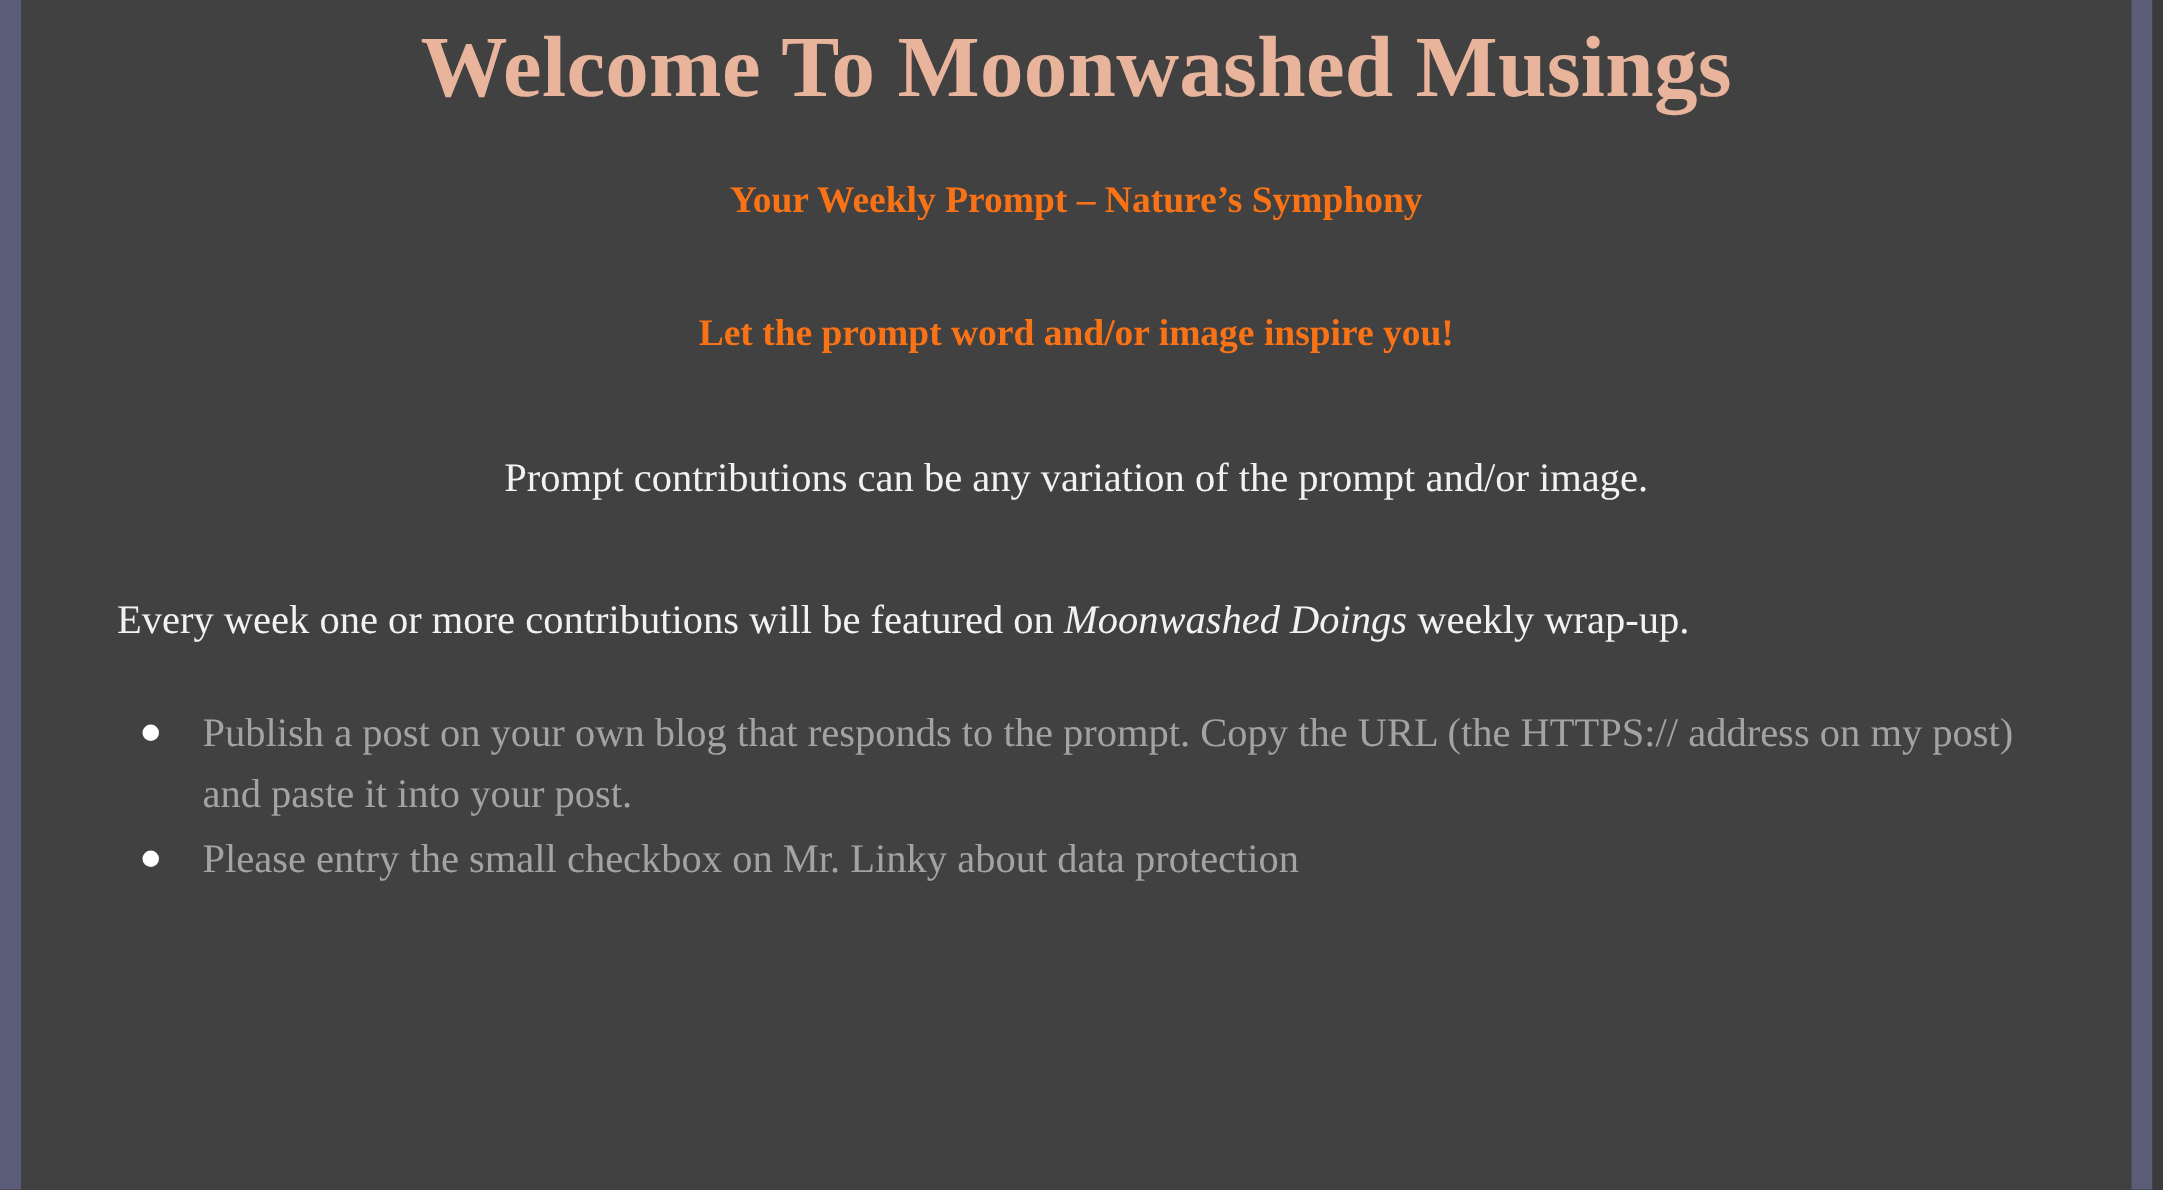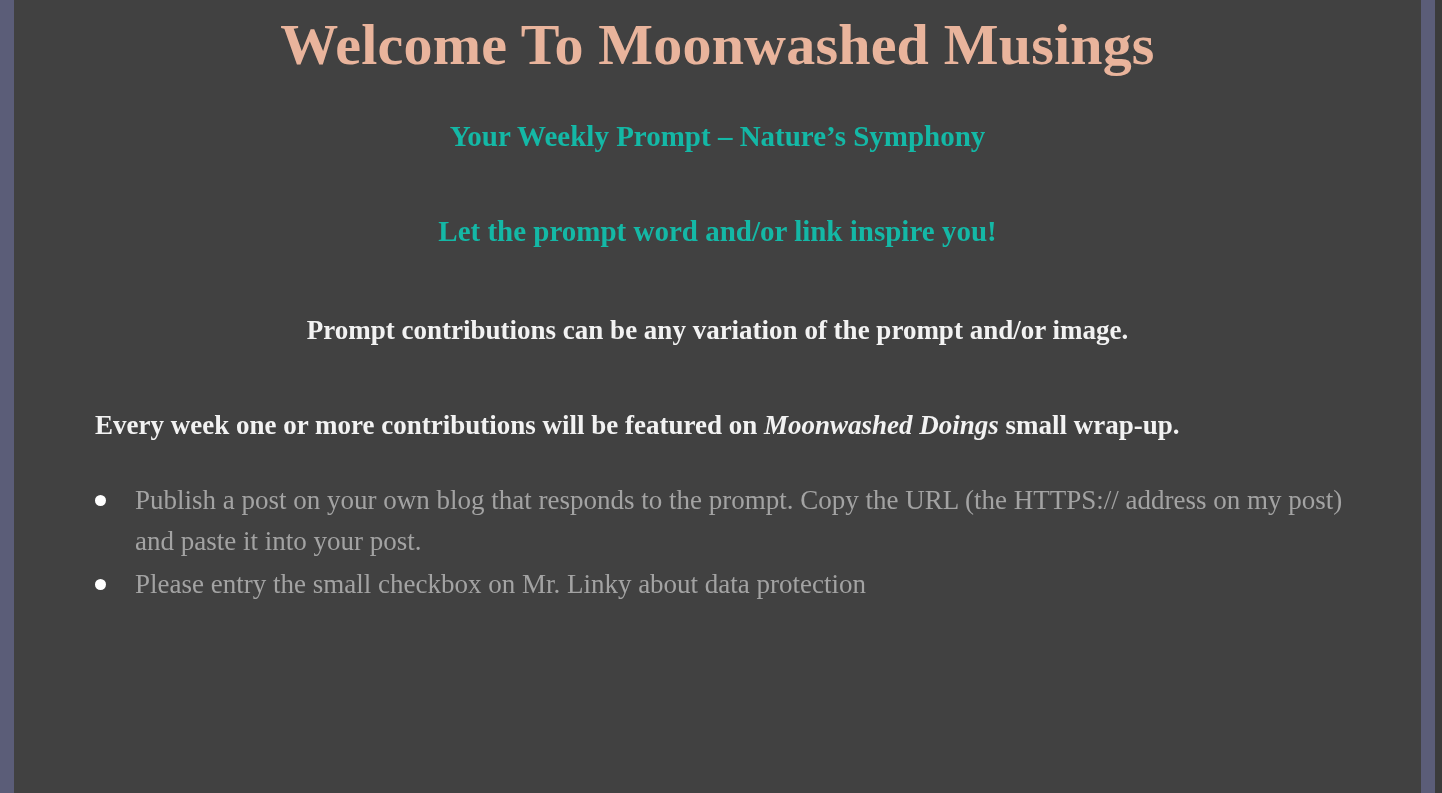--- a/index.html
+++ b/index.html
@@ -58,36 +58,36 @@
     text-align: center;
     color: #e9b49c;
     font-size: 58px;
     font-weight: 700;
     line-height: 1.22;
     letter-spacing: 0.2px;
   }
 
   .lede {
     text-align: center;
-    color: #14b8a6;
-    font-size: 29px;
+    color: #f97316;
+    font-size: 25px;
     font-weight: 700;
     line-height: 1.5;
     margin: 0;
     font-family: Liberation Serif, serif;
   }
   .lede.first { margin-top: 34px; }
   .lede.second { margin-top: 52px; }
 
   .para {
     color: #f2f2f2;
     font-size: 27px;
-    font-weight: 700;
+    font-weight: 400;
     line-height: 1.52;
-    margin: 17px;
+    margin: 0;
   }
   .para.centered {
     text-align: center;
     margin-top: 56px;
   }
   .para.body {
     text-align: left;
     margin-top: 54px;
     padding: 0 0 0 0;
   }
@@ -127,25 +127,25 @@
   <div class="edge-rule left"></div>
   <div class="edge-rule right"></div>
   <div class="outer-right-gutter"></div>
 
   <div class="content">
 
     <h1 class="site-title">Welcome To Moonwashed Musings</h1>
 
     <p class="lede first">Your Weekly Prompt – Nature’s Symphony</p>
 
-    <p class="lede second">Let the prompt word and/or link inspire you!</p>
+    <p class="lede second">Let the prompt word and/or image inspire you!</p>
 
     <p class="para centered">Prompt contributions can be any variation of the prompt and/or image.</p>
 
-    <p class="para body"><span>Every week one or more contributions will be featured on </span><em>Moonwashed Doings</em><span> small wrap-up.</span></p>
+    <p class="para body"><span>Every week one or more contributions will be featured on </span><em>Moonwashed Doings</em><span> weekly wrap-up.</span></p>
 
     <ul class="steps">
       <li>
         <span class="bullet-dot"></span>
         <span>Publish a post on your own blog that responds to the prompt. Copy the URL (the HTTPS:// address on my post) and paste it into your post.</span>
       </li>
       <li>
         <span class="bullet-dot"></span>
         <span>Please entry the small checkbox on Mr. Linky about data protection</span>
       </li>

